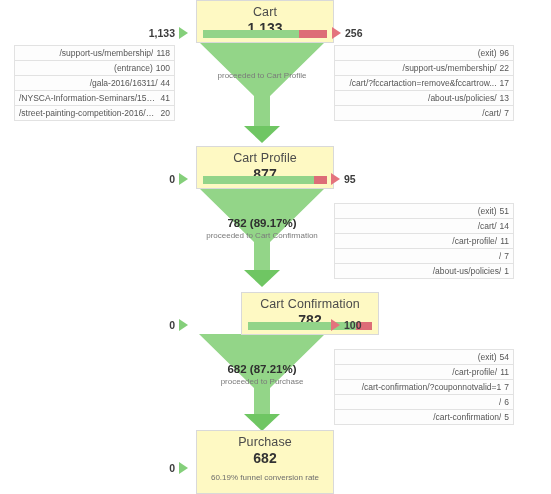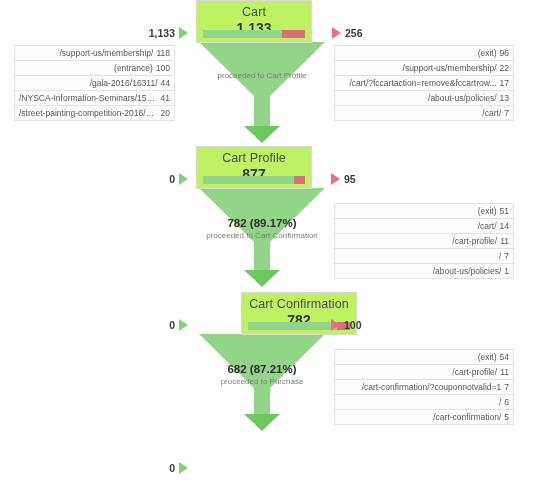--- a/index.html
+++ b/index.html
@@ -9,22 +9,22 @@
     font-family:"Liberation Sans", sans-serif;
     color:#444444;
     overflow:hidden;
     position:relative;
   }
   #funnel{position:absolute;left:0;top:0;width:551px;height:494px;}
 
   
   .stage-box{
     position:absolute;
-    width:116px;
-    background:#bef264;
+    width:138px;
+    background:#fef9c3;
     border:1px solid #d9d9d9;
     box-sizing:border-box;
     text-align:center;
   }
   .stage-title{
     font-size:12.5px;
     color:#4b4b4b;
     line-height:15px;
     padding-top:4px;
     white-space:nowrap;
@@ -304,19 +304,24 @@
         <div class="side-label">/cart-confirmation/</div>
         <div class="side-val">5</div>
       </div>
     </div>
 
   <div class="conv" style="left:162px;top:362px;">
     <div class="conv-main">682 (87.21%)</div>
     <div class="conv-sub">proceeded to Purchase</div>
   </div>
 
+  <div class="stage-box" style="left:196px;top:430px;height:64px;">
+    <div class="stage-title">Purchase</div>
+    <div class="stage-count">682</div>
+    <div class="stage-sub">60.19% funnel conversion rate</div>
+  </div>
 
   <div class="marker left" style="left:100px;top:462px;width:88px;">
     <span>0</span>
     <span class="tri green"></span>
   </div>
 
 </div>
 
 </body></html>

